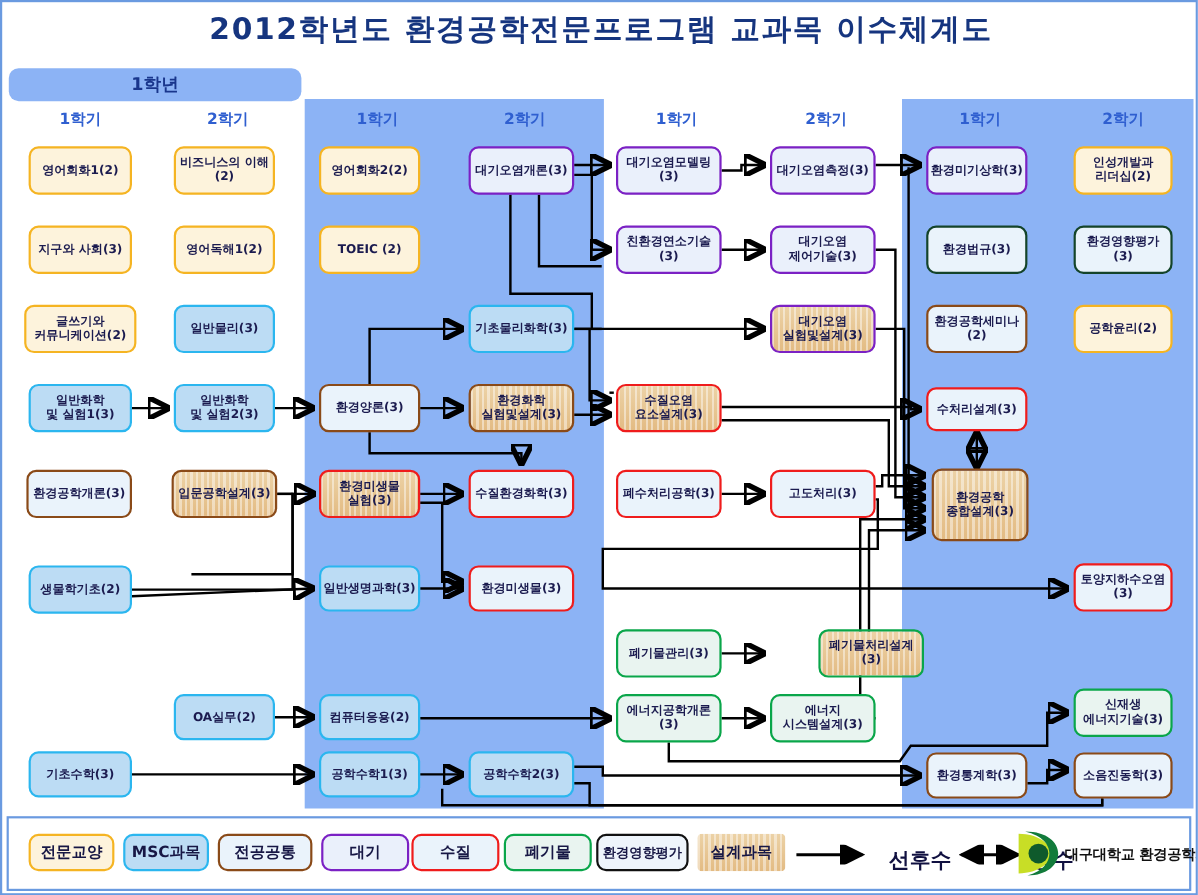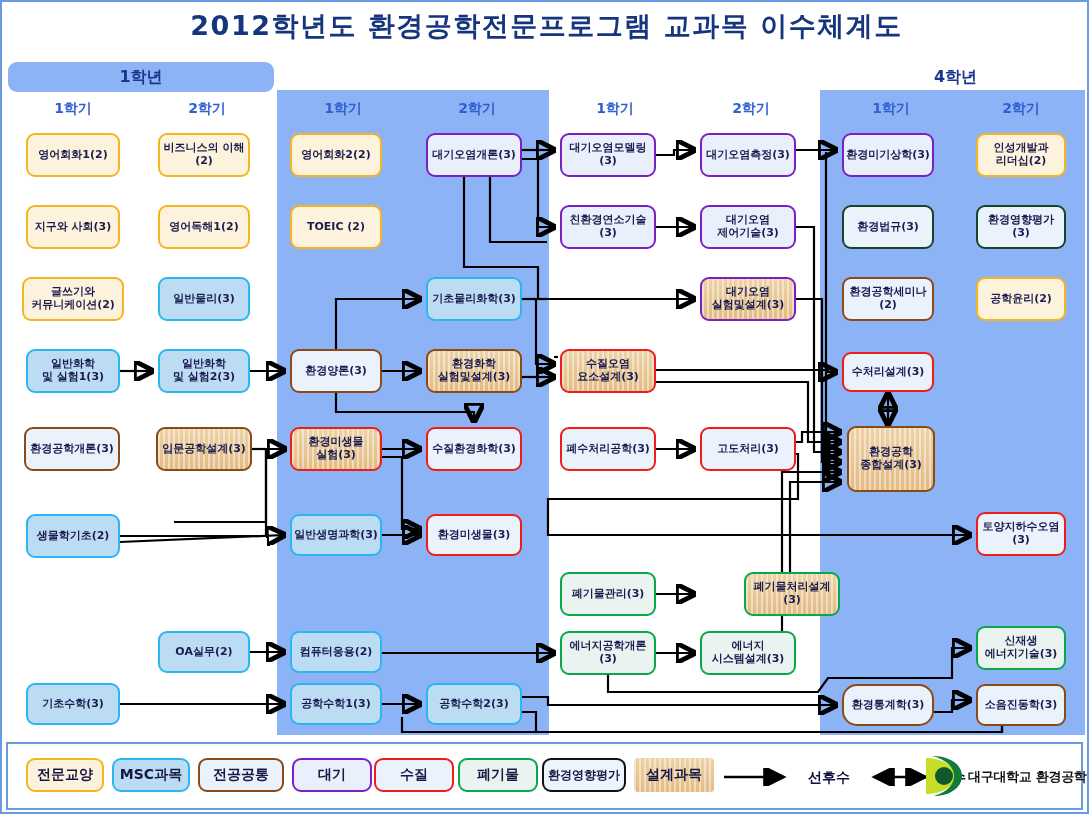--- a/index.html
+++ b/index.html
@@ -55,40 +55,37 @@
          pointer-events:none;}
   #wires path,#wires line{stroke:#000;stroke-width:2.2;fill:none;}
 
   
   #legend{position:absolute;left:4px;top:740px;width:1077px;height:68px;
           border:2px solid #6a9ae0;box-sizing:border-box;background:#fff;}
   .lgbox{position:absolute;top:14px;height:34px;border-radius:9px;
          border-width:2.5px;border-style:solid;box-sizing:border-box;
          display:flex;align-items:center;justify-content:center;
          font-size:14px;font-weight:bold;color:#171745;}
-  .lglabel{position:absolute;font-size:14px;font-weight:bold;color:#101040;}
+  .lglabel{position:absolute;font-size:19px;font-weight:bold;color:#101040;}
   #dulogo{position:absolute;left:920px;top:752px;width:46px;height:44px;}
   #dutext{position:absolute;left:966px;top:766px;font-size:13px;font-weight:bold;
           color:#111;white-space:nowrap;letter-spacing:-.3px;}
 </style>
 </head>
 <body>
 
 <div id="page">
 
   <div id="title">2012학년도 환경공학전문프로그램 교과목 이수체계도</div>
 
   <div class="colbg" style="left:275px;width:272px;"></div>
   <div class="colbg" style="left:818px;width:265px;"></div>
 
   <div class="yearhdr fill" style="left:6px;width:266px;">
       <span>1학년</span>
-    </div>
-  <div class="yearhdr plain" style="left:824px;width:259px;">
-      <span>4학년</span>
     </div>
 
   <div class="semhdr" style="left:6px;width:130px;">1학기</div>
   <div class="semhdr" style="left:140px;width:130px;">2학기</div>
   <div class="semhdr" style="left:276px;width:130px;">1학기</div>
   <div class="semhdr" style="left:410px;width:130px;">2학기</div>
   <div class="semhdr" style="left:548px;width:130px;">1학기</div>
   <div class="semhdr" style="left:684px;width:130px;">2학기</div>
   <div class="semhdr" style="left:824px;width:130px;">1학기</div>
   <div class="semhdr" style="left:955px;width:128px;">2학기</div>
@@ -235,21 +232,21 @@
       <div class="box c-air" style="left: 840px; top: 131px; width: 92px; height: 44px;">환경미기상학(3)</div>
       <div class="box c-gened" style="left: 974px; top: 131px; width: 90px; height: 44px;">인성개발과<br>리더십(2)</div>
       <div class="box c-eia" style="left: 840px; top: 203px; width: 92px; height: 44px;">환경법규(3)</div>
       <div class="box c-eia" style="left: 974px; top: 203px; width: 90px; height: 44px;">환경영향평가(3)</div>
       <div class="box c-common" style="left: 840px; top: 275px; width: 92px; height: 44px;">환경공학세미나<br>(2)</div>
       <div class="box c-gened" style="left: 974px; top: 275px; width: 90px; height: 44px;">공학윤리(2)</div>
       <div class="box c-water" style="left: 840px; top: 350px; width: 92px; height: 40px;">수처리설계(3)</div>
       <div class="box c-design design-tex d-common" style="left: 845px; top: 424px; width: 88px; height: 66px;">환경공학<br>종합설계(3)</div>
       <div class="box c-water" style="left: 974px; top: 510px; width: 90px; height: 44px;">토양지하수오염<br>(3)</div>
       <div class="box c-waste" style="left: 974px; top: 624px; width: 90px; height: 44px;">신재생<br>에너지기술(3)</div>
-      <div class="box c-common" style="left: 840px; top: 682px; width: 92px; height: 42px; border-radius: 15px;">환경통계학(3)</div>
+      <div class="box c-common" style="left: 840px; top: 682px; width: 92px; height: 42px;">환경통계학(3)</div>
       <div class="box c-common" style="left: 974px; top: 682px; width: 90px; height: 42px;">소음진동학(3)</div>
     </div>
 
   <div id="legend">
     <div class="lgbox c-gened" style="left:18px;width:78px;">전문교양</div>
     <div class="lgbox c-msc" style="left:104px;width:78px;">MSC과목</div>
     <div class="lgbox c-common" style="left:190px;width:86px;">전공공통</div>
     <div class="lgbox c-air" style="left:284px;width:80px;">대기</div>
     <div class="lgbox c-water" style="left:366px;width:80px;">수질</div>
     <div class="lgbox c-waste" style="left:450px;width:80px;">폐기물</div>

